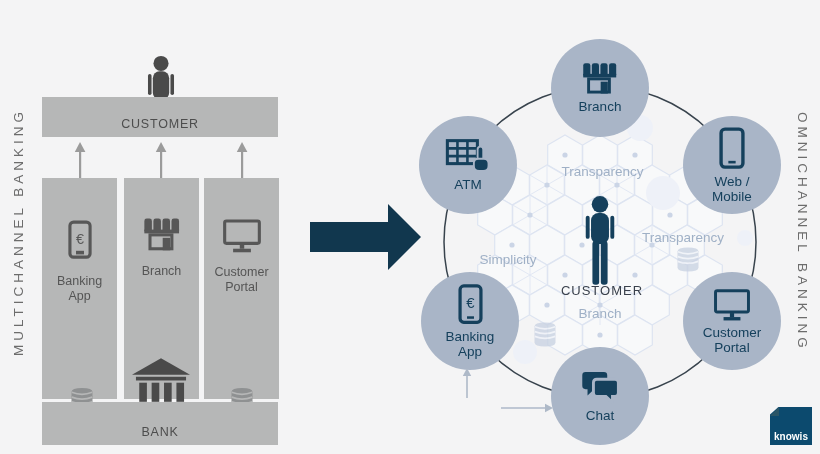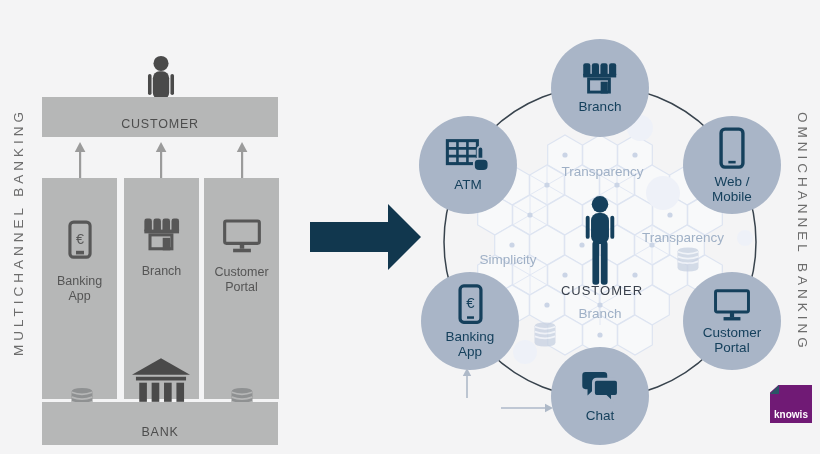--- a/index.html
+++ b/index.html
@@ -43,21 +43,21 @@
   .kw{position:absolute;z-index:2;color:#9fb0c6;font-size:13.5px;text-align:center;}
   .kw.t{left:545px;top:164px;width:115px;}
   .kw.l{left:462px;top:232px;width:92px;margin-top:20px;}
   .kw.r{left:637px;top:230px;width:92px;}
   .kw.b{left:560px;top:306px;width:80px;}
   .touchpoints{position:absolute;left:419px;top:400px;width:96px;z-index:3;text-align:center;
                font-size:12.5px;line-height:15px;color:#a2b2c5;}
   .tp-arrow{position:absolute;z-index:3;}
 
   
-  .logo{position:absolute;left:770px;top:385px;width:42px;height:38px;background:#701a75;
+  .logo{position:absolute;left:770px;top:407px;width:42px;height:38px;background:#0c4a6e;
         clip-path:polygon(20% 0,100% 0,100% 100%,0 100%,0 20%);z-index:4;}
   .logo .fold{position:absolute;left:0;top:0;width:9px;height:9px;background:#2a5566;
               clip-path:polygon(0 100%,100% 0,100% 100%);}
   .logo .logo-text{position:absolute;bottom:3px;left:0;width:100%;text-align:center;
                    color:#fff;font-size:10px;font-weight:bold;}
 </style>
 </head>
 <body>
 
 <div class="stage">

